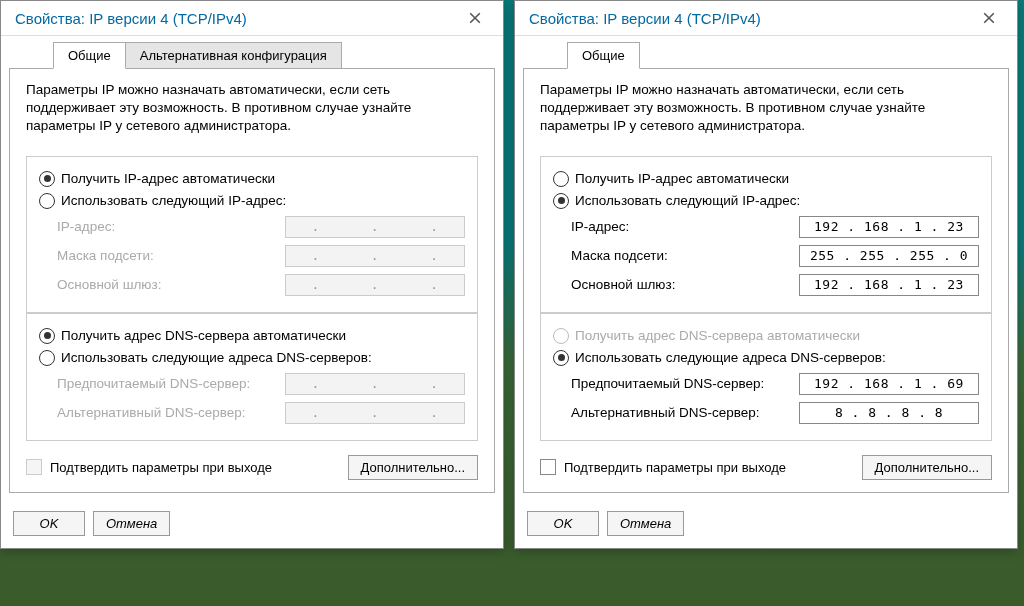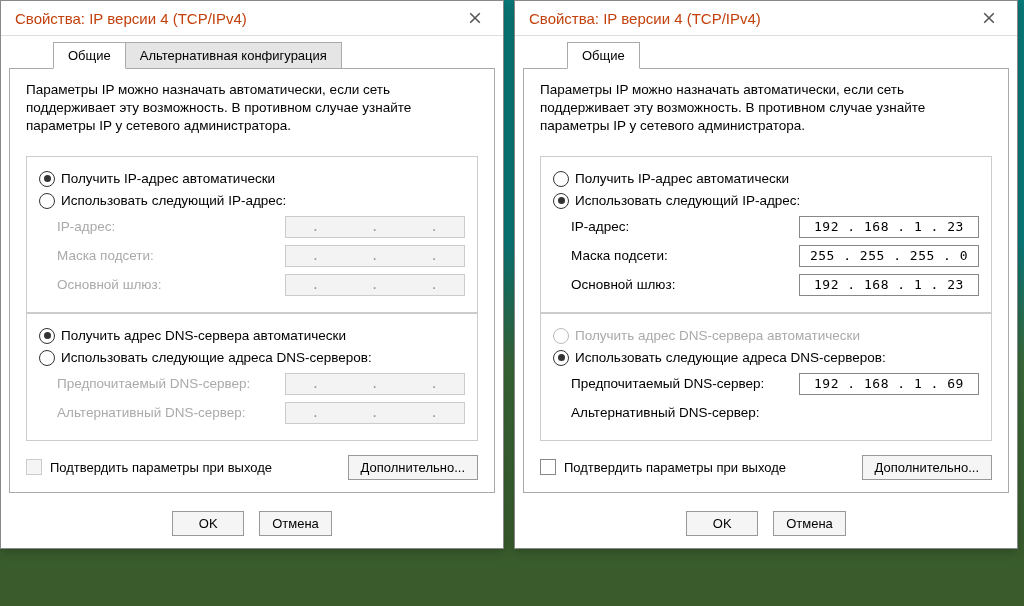--- a/index.html
+++ b/index.html
@@ -29,21 +29,21 @@
   .titlebar {
     height: 34px;
     display: flex;
     align-items: center;
     padding: 0 6px 0 14px;
     background: #fff;
     border-bottom: 1px solid #ddd;
   }
   .titlebar .title {
     flex: 1;
-    color: #c2410c;
+    color: #0369a1;
     font-size: 15px;
   }
   .close-btn {
     width: 44px;
     height: 28px;
     display: flex;
     align-items: center;
     justify-content: center;
     color: #555;
     cursor: pointer;
@@ -169,24 +169,25 @@
     background: #f5f5f5;
     padding: 4px 12px;
     font-size: 13px;
     cursor: pointer;
     min-width: 72px;
     text-align: center;
     box-sizing: border-box;
   }
   .footer {
     display: flex;
-    justify-content: center;
-    gap: 15px;
+    justify-content: flex-start;
+    gap: 8px;
     padding: 10px 12px 12px 12px;
     background: #fff;
+    font-style: italic;
   }
 </style>
 </head>
 <body>
 
 <div class="dialogs">
 
   <div class="dialog">
     <div class="titlebar">
       <div class="title">Свойства: IP версии 4 (TCP/IPv4)</div>
@@ -350,20 +351,23 @@
           <span class="radio-label">Использовать следующие адреса DNS-серверов:</span>
         </div>
         <div class="field-row">
           <div class="field-label">Предпочитаемый DNS-сервер:</div>
           <div class="ip-input">
               <span>192 . 168 .  1  . 69</span>
             </div>
         </div>
         <div class="field-row">
           <div class="field-label">Альтернативный DNS-сервер:</div>
+          <div class="ip-input">
+              <span>8  .  8  .  8  .  8</span>
+            </div>
         </div>
       </div>
 
       <div class="bottom-row">
         <span class="checkbox"></span>
         <span>Подтвердить параметры при выходе</span>
         <span class="spacer"></span>
         <div class="btn">Дополнительно...</div>
       </div>
     </div>

